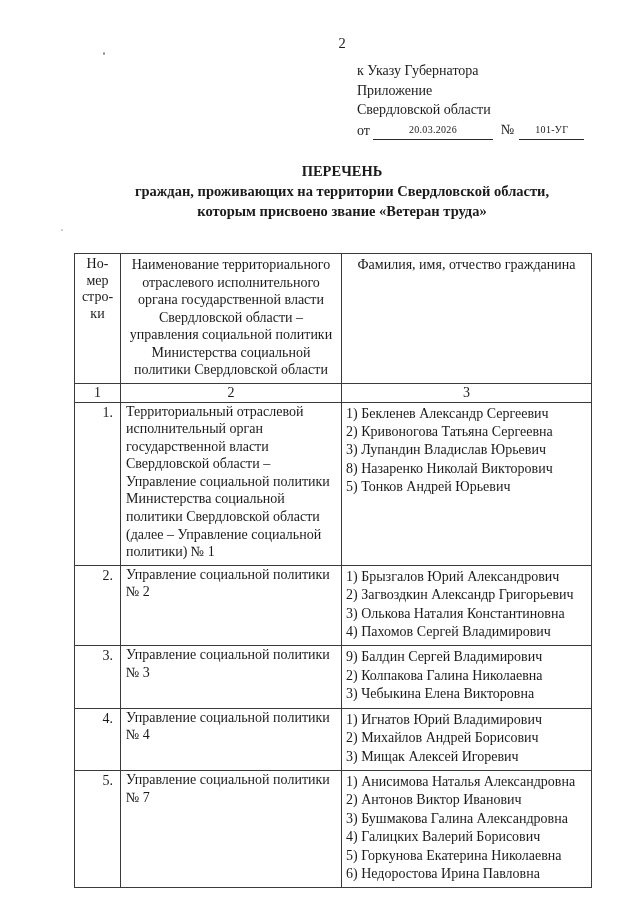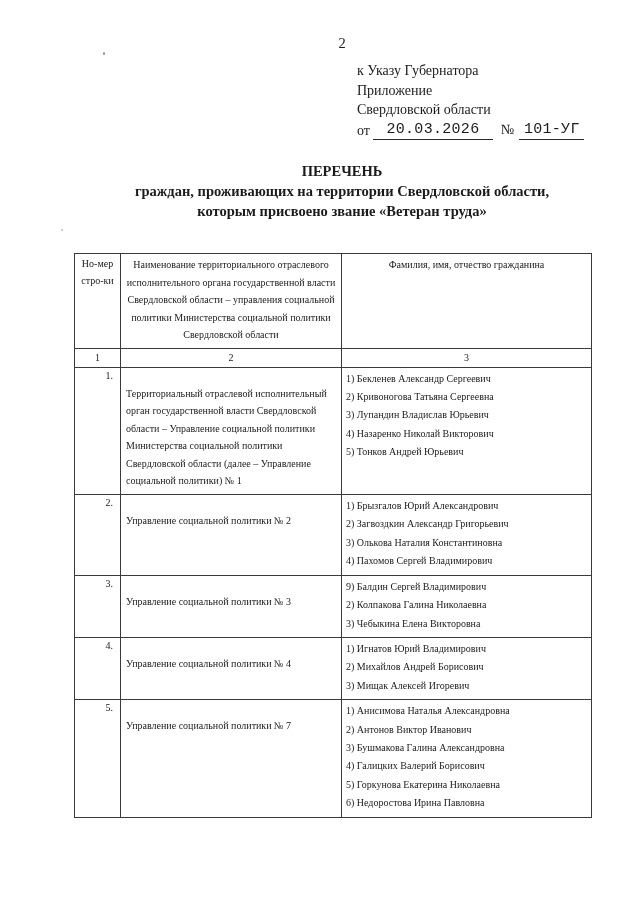--- a/index.html
+++ b/index.html
@@ -19,57 +19,57 @@
   .page-number {
     position: absolute; top: 35px; left: 42px; width: 600px;
     text-align: center; font-size: 14.5px;
   }
   .annex {
     position: absolute; top: 61px; left: 357px;
     font-size: 14px; line-height: 19.5px;
     white-space: nowrap;
   }
   .fill-value {
-    font-family: Liberation Mono, monospace;
-    font-size: 15px; letter-spacing: 0.3px;
+    font-family: Liberation Serif, serif;
+    font-size: 10px; letter-spacing: 0.3px;
   }
   .ul {
     display: inline-block;
     border-bottom: 1px solid #2a2a2a;
     text-align: center;
     vertical-align: bottom;
     line-height: 18px;
   }
   .ul-date { width: 120px; margin-left: 3px; }
   .ul-num  { width: 65px;  margin-left: 5px; text-align: center; }
   .no-sign { margin-left: 8px; }
   .title {
     position: absolute; top: 161px; left: 42px; width: 600px;
     text-align: center; font-weight: bold;
     font-size: 14.5px; line-height: 20px;
   }
   table.doc-table {
     position: absolute; top: 253px; left: 74px;
     width: 517px;
     border-collapse: collapse; table-layout: fixed;
-    font-size: 10px;
+    font-size: 14px;
   }
   .doc-table th, .doc-table td {
     border: 1px solid #3a3a3a;
     vertical-align: top;
     font-weight: normal;
     padding: 0;
     overflow-wrap: break-word;
   }
   th.h-rownum { text-align: center; padding: 2px 2px 2px 2px; line-height: 16.5px; }
   th.h-org    { text-align: center; padding: 2px 5px 4px 5px; line-height: 17.5px; margin-top: 25px; }
   th.h-fio    { padding: 2px 4px; line-height: 17.5px; }
   tr.colnum-row td { text-align: center; line-height: 18px; padding: 0; }
   td.c-num   { text-align: right; padding: 2px 7px 0 0; }
-  td.c-org   { padding: 17px 4px 4px 5px; line-height: 17.6px; margin-top: 8px; }
+  td.c-org   { padding: 0 4px 4px 5px; line-height: 17.6px; margin-top: 8px; }
   td.c-names { padding: 2px 7px 4px 4px; line-height: 18.4px; }
   td.c-names div { white-space: nowrap; }
   .speck { position: absolute; background: #8d8d8d; border-radius: 50%; }
   .speck-1 { left: 103px; top: 52px; width: 2px; height: 3px; }
   .speck-2 { left: 61px; top: 229px; width: 2px; height: 2px; opacity: .6; }
 </style>
 </head>
 <body>
 
 <div class="page">
@@ -113,21 +113,21 @@
       </tr>
     </thead>
     <tbody>
         <tr>
           <td class="c-num">1.</td>
           <td class="c-org">Территориальный отраслевой исполнительный орган государственной власти Свердловской области – Управление социальной политики Министерства социальной политики Свердловской области (далее – Управление социальной политики) № 1</td>
           <td class="c-names">
             <div>1) Бекленев Александр Сергеевич</div>
             <div>2) Кривоногова Татьяна Сергеевна</div>
             <div>3) Лупандин Владислав Юрьевич</div>
-            <div>4) Назаренко Николай Викторович</div>
+            <div>8) Назаренко Николай Викторович</div>
             <div>5) Тонков Андрей Юрьевич</div>
           </td>
         </tr>
         <tr>
           <td class="c-num">2.</td>
           <td class="c-org">Управление социальной политики № 2</td>
           <td class="c-names">
             <div>1) Брызгалов Юрий Александрович</div>
             <div>2) Загвоздкин Александр Григорьевич</div>
             <div>3) Олькова Наталия Константиновна</div>

